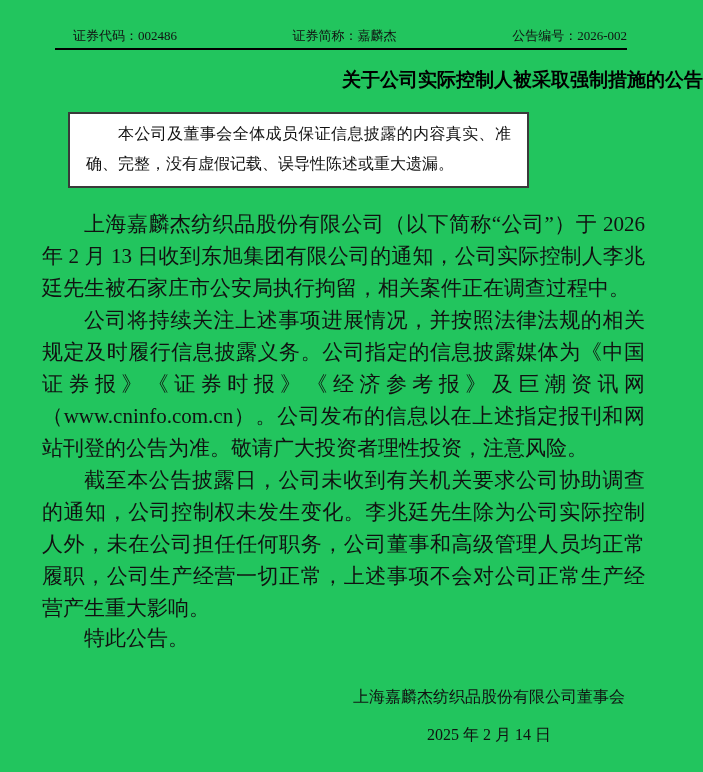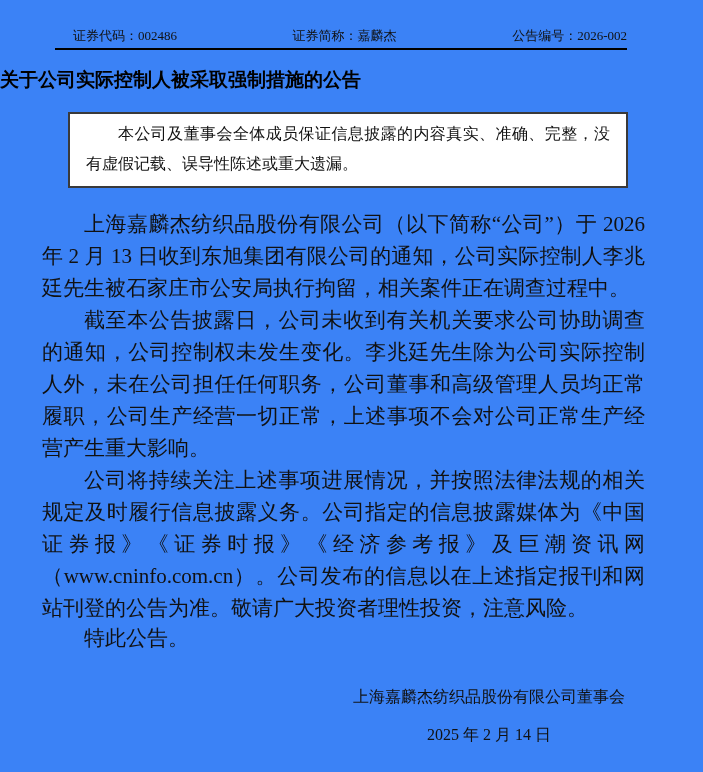--- a/index.html
+++ b/index.html
@@ -4,21 +4,21 @@
 <style>
   html, body {
     margin: 0;
     padding: 0;
     background: #ffffff;
   }
   .page {
     position: relative;
     width: 703px;
     height: 772px;
-    background: #3b82f6;
+    background: #22c55e;
     color: #111111;
     font-family: "Liberation Serif", "DejaVu Serif", serif;
     overflow: hidden;
     box-sizing: border-box;
   }
   
   .header-rule {
     margin: 28px 76px 0 55px;
     border-bottom: 2px solid #000000;
     padding-bottom: 5px;
@@ -36,32 +36,32 @@
   
   .title-main {
     margin: 26px 0 0 0;
     text-align: center;
     font-size: 20px;
     line-height: 28px;
     font-weight: bold;
     color: #000000;
   }
   .title-sub {
-    margin: 16px 0 0 0;
-    text-align: left;
+    margin: 16px 0 0 10px;
+    text-align: right;
     font-size: 19px;
     line-height: 28px;
     font-weight: bold;
     color: #000000;
   }
   
   .disclaimer-box {
     box-sizing: border-box;
     margin: 18px 0 0 68px;
-    width: 560px;
+    width: 461px;
     border: 2px solid #3a3a3a;
     padding: 5px 16px 7px 16px;
     background: #ffffff;
   }
   .disclaimer-box p {
     margin: 0;
     font-size: 16px;
     line-height: 30px;
     text-align: justify;
     text-indent: 2em;
@@ -110,22 +110,22 @@
   </div>
 
   <h2 class="title-sub">关于公司实际控制人被采取强制措施的公告</h2>
 
   <div class="disclaimer-box">
     <p>本公司及董事会全体成员保证信息披露的内容真实、准确、完整，没有虚假记载、误导性陈述或重大遗漏。</p>
   </div>
 
   <div class="doc-body">
     <p>上海嘉麟杰纺织品股份有限公司（以下简称“公司”）于 2026 年 2 月 13 日收到东旭集团有限公司的通知，公司实际控制人李兆廷先生被石家庄市公安局执行拘留，相关案件正在调查过程中。</p>
+    <p>公司将持续关注上述事项进展情况，并按照法律法规的相关规定及时履行信息披露义务。公司指定的信息披露媒体为《中国证券报》《证券时报》《经济参考报》及巨潮资讯网（www.cninfo.com.cn）。公司发布的信息以在上述指定报刊和网站刊登的公告为准。敬请广大投资者理性投资，注意风险。</p>
     <p>截至本公告披露日，公司未收到有关机关要求公司协助调查的通知，公司控制权未发生变化。李兆廷先生除为公司实际控制人外，未在公司担任任何职务，公司董事和高级管理人员均正常履职，公司生产经营一切正常，上述事项不会对公司正常生产经营产生重大影响。</p>
-    <p>公司将持续关注上述事项进展情况，并按照法律法规的相关规定及时履行信息披露义务。公司指定的信息披露媒体为《中国证券报》《证券时报》《经济参考报》及巨潮资讯网（www.cninfo.com.cn）。公司发布的信息以在上述指定报刊和网站刊登的公告为准。敬请广大投资者理性投资，注意风险。</p>
     <p class="closing" style="text-indent:2em;font-family:Liberation Mono, monospace;">特此公告。</p>
   </div>
 
   <div class="signature-block">
     <div class="sig-company">上海嘉麟杰纺织品股份有限公司董事会</div>
     <div class="sig-date">2025 年 2 月 14 日</div>
   </div>
 
 </div>
 

